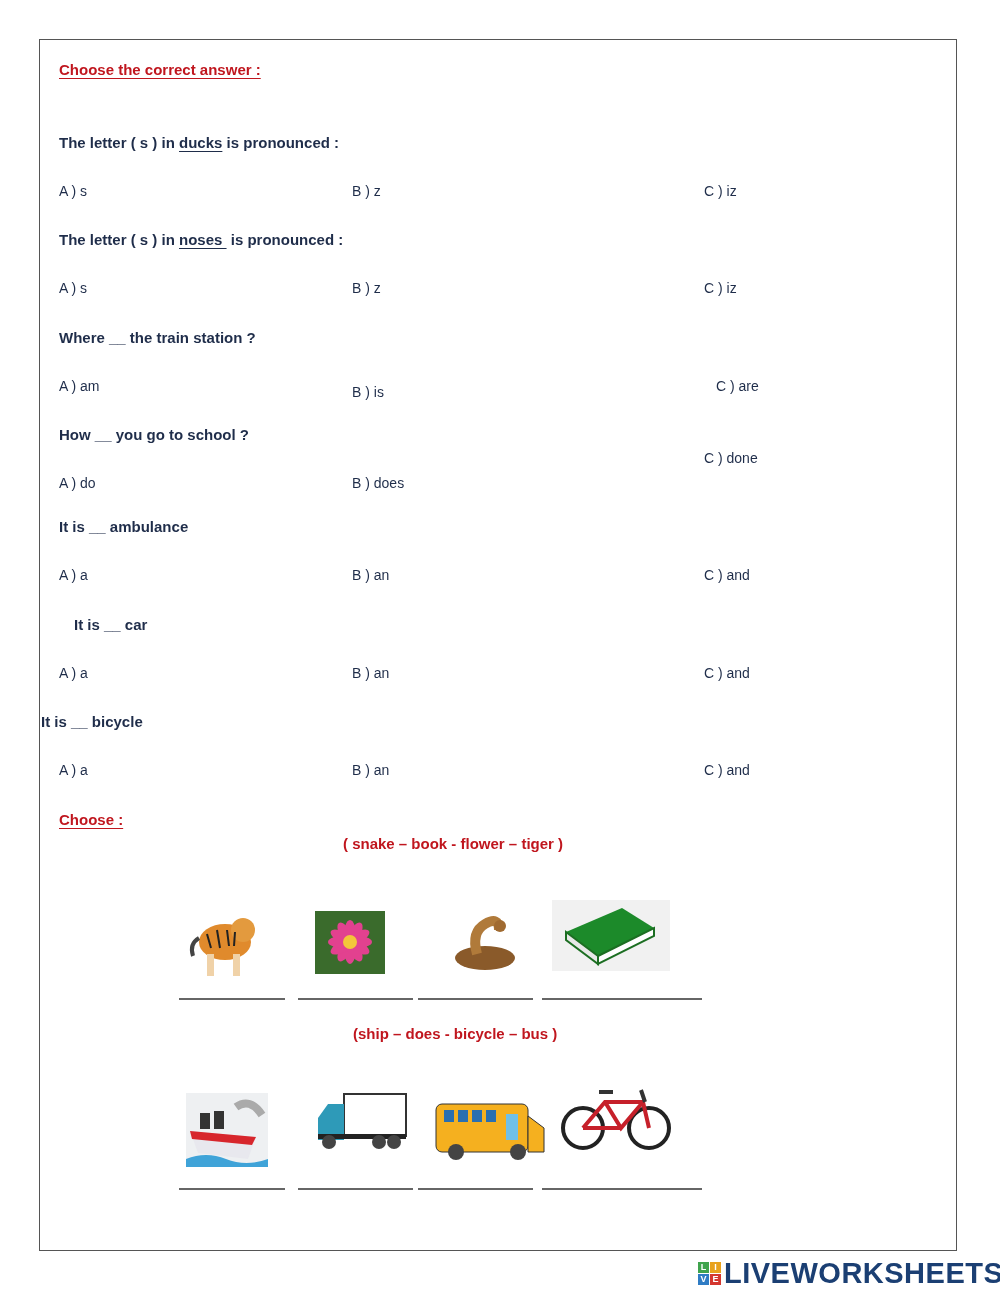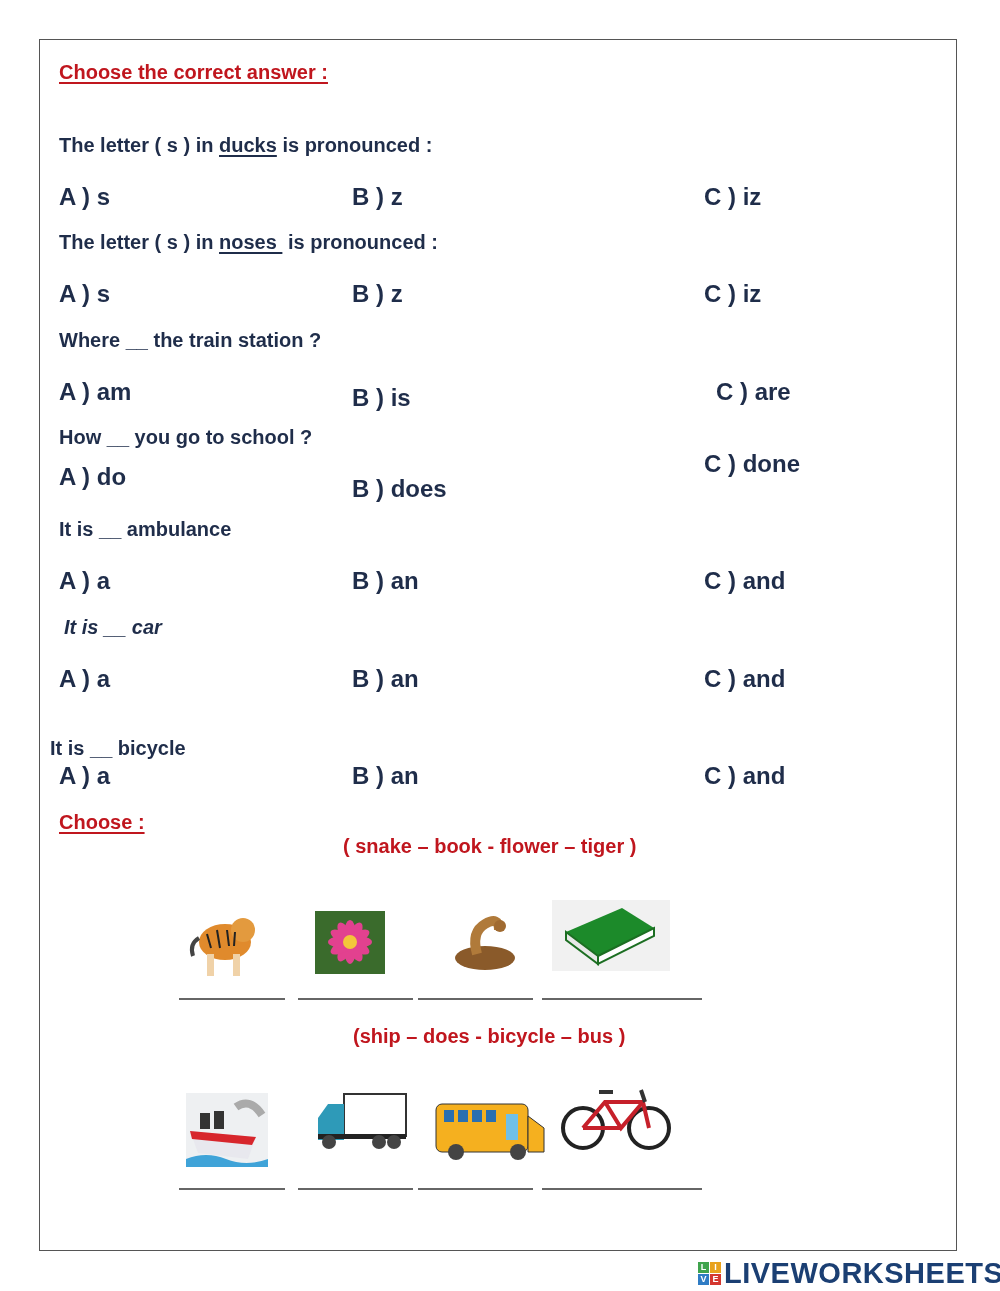--- a/index.html
+++ b/index.html
@@ -1,21 +1,21 @@
 <!DOCTYPE html>
 <html><head>
 <meta charset="utf-8">
 <style>
   html,body{margin:0;padding:0;background:#fff;}
   body{width:1000px;height:1291px;position:relative;font-family:"Liberation Sans",sans-serif;color:#1f2d4a;}
   .sheet{position:absolute;left:39px;top:39px;width:918px;height:1212px;border:1px solid #555;box-sizing:border-box;}
-  .t{position:absolute;font-weight:bold;font-size:20px;white-space:nowrap;}
+  .t{position:absolute;font-weight:bold;font-size:15px;white-space:nowrap;}
   .red{color:#c0161e;}
   .u{text-decoration:underline;text-underline-offset:3px;}
-  .opt{position:absolute;font-weight:bold;font-size:24px;white-space:nowrap;}
+  .opt{position:absolute;font-weight:normal;font-size:14px;white-space:nowrap;}
   .pic{position:absolute;}
   .line{position:absolute;height:2px;background:#666;}
   .logo{position:absolute;left:698px;top:1257px;display:flex;align-items:center;}
   .logo .tiles{display:grid;grid-template-columns:11px 11px;grid-gap:1px;margin-right:3px;}
   .logo .tiles span{width:11px;height:11px;font-size:9px;color:#fff;font-weight:bold;text-align:center;line-height:11px;}
   .logo .word{font-size:29px;font-weight:bold;color:#1b3f73;letter-spacing:0.5px;}
 </style>
 </head>
 <body>
 
@@ -32,35 +32,35 @@
 <div class="opt" style="left:59px;top:280px;">A ) s</div>
 <div class="opt" style="left:352px;top:280px;">B ) z</div>
 <div class="opt" style="left:704px;top:280px;">C ) iz</div>
 
 <div class="t" style="left:59px;top:329px;">Where __ the train station ?</div>
 <div class="opt" style="left:59px;top:378px;">A ) am</div>
 <div class="opt" style="left:352px;top:384px;">B ) is</div>
 <div class="opt" style="left:704px;top:378px;margin-left:12px;">C ) are</div>
 
 <div class="t" style="left:59px;top:426px;">How __ you go to school ?</div>
-<div class="opt" style="left:59px;top:463px;text-align:center;">A ) do</div>
+<div class="opt" style="left:59px;top:475px;text-align:center;">A ) do</div>
 <div class="opt" style="left:352px;top:475px;">B ) does</div>
 <div class="opt" style="left:704px;top:450px;">C ) done</div>
 
 <div class="t" style="left:59px;top:518px;">It is __ ambulance</div>
 <div class="opt" style="left:59px;top:567px;">A ) a</div>
 <div class="opt" style="left:352px;top:567px;">B ) an</div>
 <div class="opt" style="left:704px;top:567px;">C ) and</div>
 
-<div class="t" style="left:64px;top:616px;font-style:italic;">It is __ car</div>
+<div class="t" style="left:74px;top:616px;">It is __ car</div>
 <div class="opt" style="left:59px;top:665px;">A ) a</div>
 <div class="opt" style="left:352px;top:665px;">B ) an</div>
 <div class="opt" style="left:704px;top:665px;">C ) and</div>
 
-<div class="t" style="left:50px;top:713px;margin-top:24px;">It is __ bicycle</div>
+<div class="t" style="left:41px;top:713px;">It is __ bicycle</div>
 <div class="opt" style="left:59px;top:762px;">A ) a</div>
 <div class="opt" style="left:352px;top:762px;">B ) an</div>
 <div class="opt" style="left:704px;top:762px;">C ) and</div>
 
 <div class="t red u" style="left:59px;top:811px;">Choose :</div>
 <div class="t red" style="left:343px;top:835px;">( snake – book - flower – tiger )</div>
 
 <svg class="pic" style="left:185px;top:908px;" width="80" height="72">
   <ellipse cx="40" cy="34" rx="26" ry="18" fill="#e08a2c"></ellipse>
   <circle cx="58" cy="22" r="12" fill="#e39a3e"></circle>

